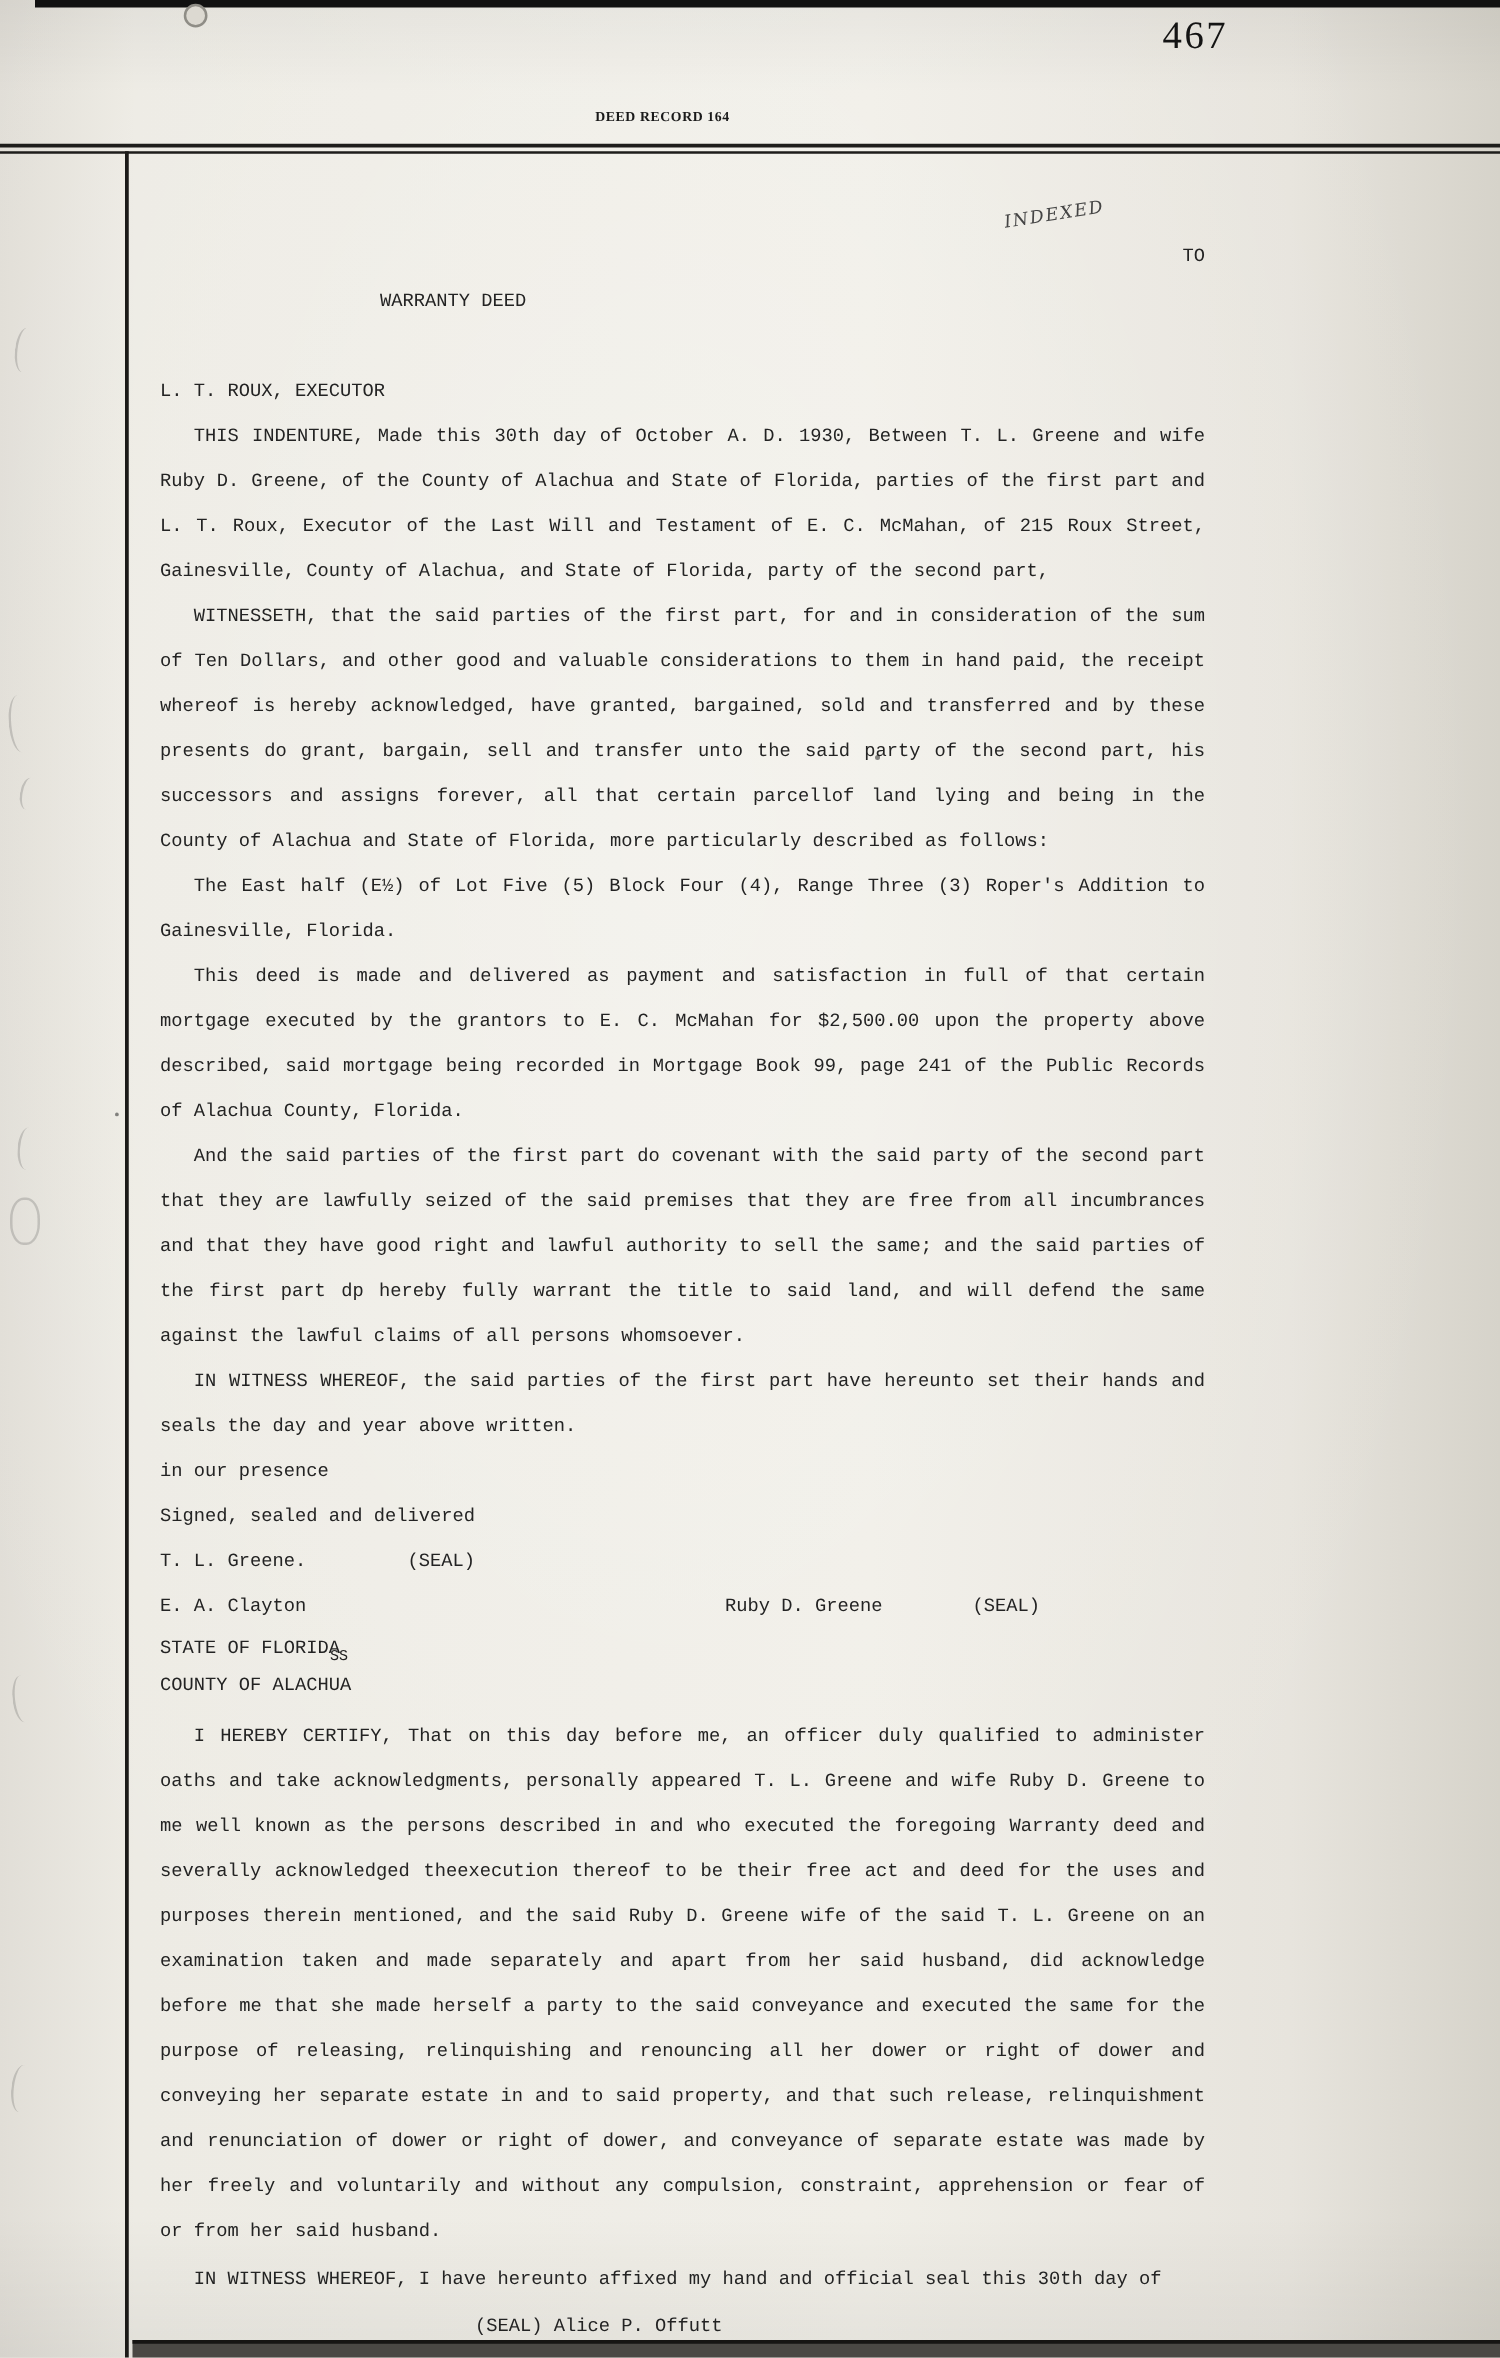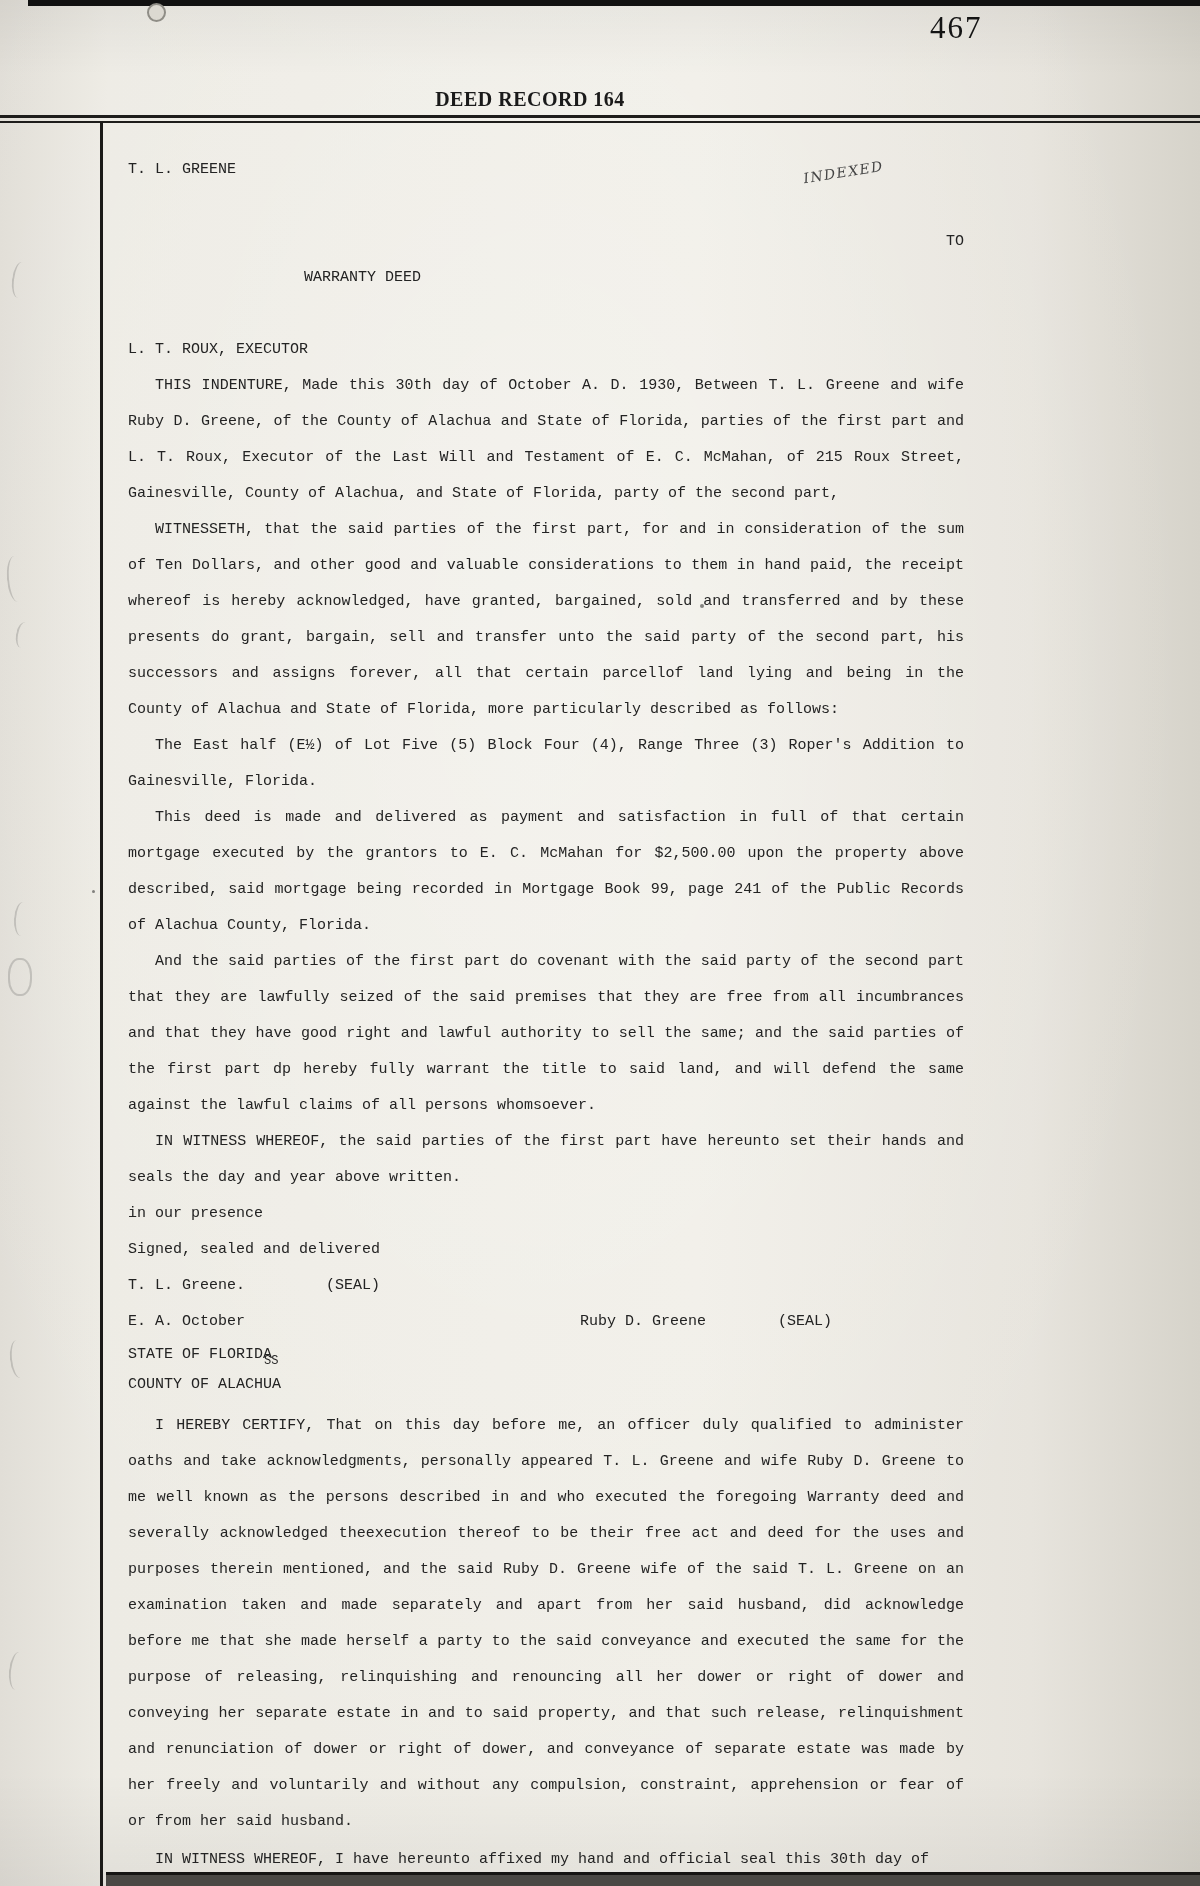--- a/index.html
+++ b/index.html
@@ -30,21 +30,21 @@
   .speck { position: absolute; width: 4px; height: 4px; border-radius: 50%; background: rgba(40,40,40,0.55); }
 
   .page-number {
     position: absolute; left: 930px; top: 10px;
     font-family: "Liberation Serif", serif; font-weight: normal;
     font-size: 31px; letter-spacing: 2px; color: #141414;
   }
   .book-header {
     position: absolute; top: 88px; left: 0; width: 1060px; text-align: center;
     font-family: "Liberation Serif", serif; font-weight: bold;
-    font-size: 20px; letter-spacing: 0.5px; color: #1a1a1a;
+    font-size: 11px; letter-spacing: 0.5px; color: #1a1a1a;
   }
   .indexed-stamp {
     position: absolute; left: 803px; top: 164px;
     transform: rotate(-9deg);
     font-family: "DejaVu Serif", serif; font-style: italic;
     font-size: 14px; letter-spacing: 1.5px; color: #454545;
   }
 
   
   .content {
@@ -85,21 +85,20 @@
   <div class="mark" style="left:16px;top:622px;width:12px;height:26px;transform:rotate(10deg);"></div>
   <div class="mark" style="left:14px;top:902px;width:14px;height:34px;transform:rotate(4deg);"></div>
   <div class="mark" style="left:8px;top:958px;width:20px;height:34px;border:2px solid rgba(70,70,70,0.22);border-radius:45%;"></div>
   <div class="mark" style="left:10px;top:1340px;width:15px;height:38px;transform:rotate(-6deg);"></div>
   <div class="mark" style="left:9px;top:1652px;width:15px;height:38px;transform:rotate(6deg);"></div>
   <div class="speck" style="left:700px;top:604px;"></div>
   <div class="speck" style="left:92px;top:890px;width:3px;height:3px;"></div>
 
   <div class="content">
 
-    <div class="line">T. L. GREENE</div>
     <div class="line to-line">
       <span class="to">TO</span>
       <span class="instrument">WARRANTY DEED</span>
     </div>
     <div class="line">L. T. ROUX, EXECUTOR</div>
 
     <p class="para">THIS INDENTURE, Made this 30th day of October A. D. 1930, Between  T. L. Greene and wife Ruby D. Greene, of the County of Alachua and State of Florida, parties of the first part and L. T. Roux, Executor of the Last Will and Testament of E. C. McMahan, of 215 Roux Street, Gainesville, County of Alachua, and State of Florida, party of the second part,</p>
     <p class="para">WITNESSETH, that the said parties of the first part, for and in consideration of the sum of Ten Dollars, and other good and valuable considerations to them in hand paid, the receipt whereof is hereby acknowledged, have granted, bargained, sold and transferred and by these presents do grant, bargain, sell and transfer unto the said party of the second part, his successors and assigns forever, all that certain parcellof land lying and being in the County of Alachua and State of Florida, more particularly described as follows:</p>
     <p class="para">The East half  (E½) of Lot Five (5) Block Four (4), Range Three (3) Roper's Addition to Gainesville, Florida.</p>
     <p class="para">This deed is made and delivered as payment and satisfaction in full of that certain mortgage executed by the grantors to E. C. McMahan for $2,500.00 upon the property above described, said mortgage being recorded in Mortgage Book 99, page 241 of the Public Records of Alachua County, Florida.</p>
@@ -107,21 +106,21 @@
     <p class="para">IN WITNESS WHEREOF, the said parties of the first part have hereunto set their hands and seals the day and year  above written.</p>
 
     <div class="line">in our presence</div>
     <div class="line">Signed, sealed and delivered</div>
 
     <div class="sig-row">
       <span class="signatory">T. L. Greene.</span>
       <span class="seal">(SEAL)</span>
     </div>
     <div class="sig-row">
-      <span class="witness">E. A. October</span>
+      <span class="witness">E. A. Clayton</span>
       <span class="signatory">Ruby D. Greene</span>
       <span class="seal">(SEAL)</span>
     </div>
 
     <div class="venue">
       <div class="vline">STATE OF FLORIDA</div>
       <div class="ss">SS</div>
       <div class="vline">COUNTY OF ALACHUA</div>
     </div>
 

